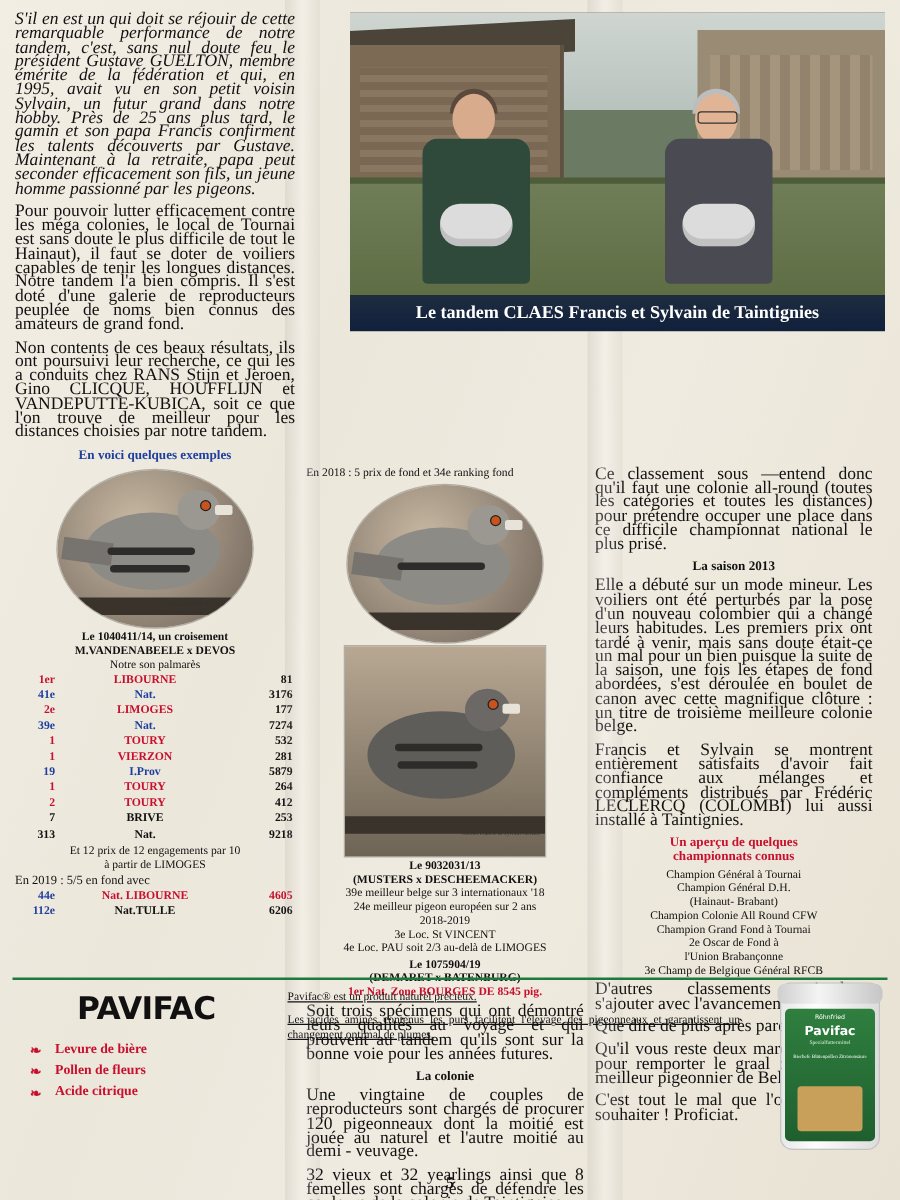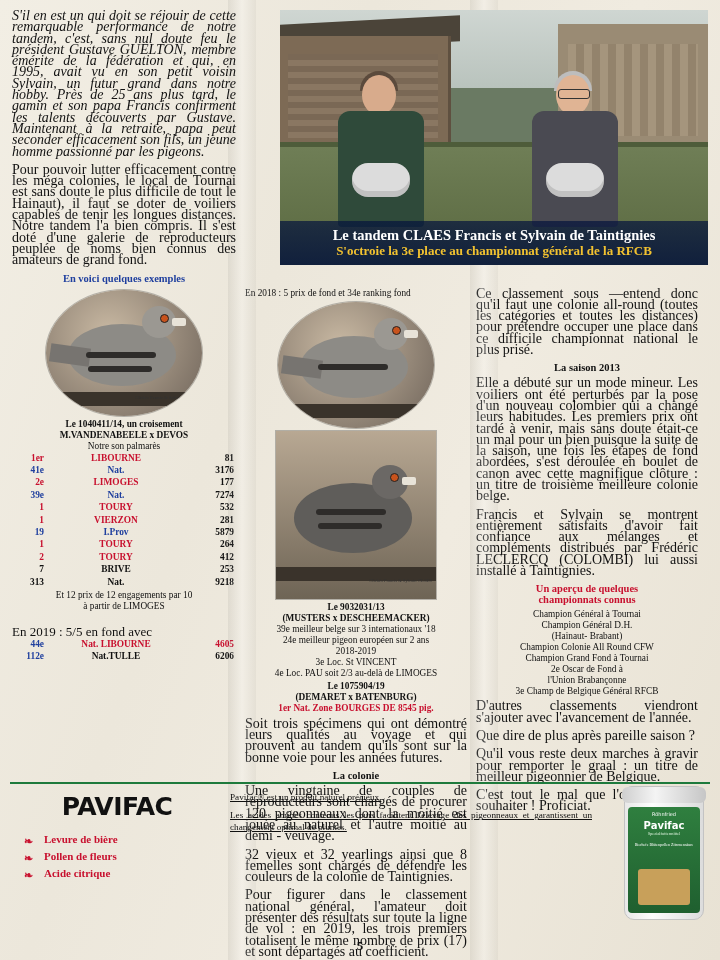--- a/index.html
+++ b/index.html
@@ -167,27 +167,27 @@
       </div>
       <div class="man manR">
         <div class="hair"></div>
           <div class="head"></div>
           <div class="glasses"></div>
           <div class="body"></div>
           <div class="pij"></div>
       </div>
       <div class="heroband">
         <div class="l1">Le tandem CLAES Francis  et Sylvain de Taintignies</div>
-        <div class="l2">S'octroie  la 3e place au championnat général de la RFCB</div>
       </div>
     </div>
 
     <div style="width:224px;">
       <p class="it">S'il en est un qui doit se réjouir de cette remarquable performance de notre tandem, c'est, sans nul doute feu le président Gustave GUELTON, membre émérite de la fédération et qui, en 1995, avait vu en son petit voisin Sylvain, un futur grand dans notre hobby. Près de 25 ans plus tard, le gamin et son papa Francis confirment les talents découverts par Gustave.    Maintenant à la retraite, papa peut seconder efficacement son fils, un jeune homme passionné par les pigeons.</p>
       <p>Pour pouvoir lutter efficacement contre les méga colonies, le local de Tournai est sans doute le plus difficile de tout le Hainaut), il faut se doter de voiliers capables de tenir les longues distances. Notre tandem l'a bien compris. Il s'est doté d'une galerie de reproducteurs peuplée de noms bien connus des amateurs de grand fond.</p>
+      <p>Non contents de ces beaux résultats, ils ont poursuivi leur recherche, ce qui les a conduits chez RANS Stijn et Jeroen, Gino CLICQUE, HOUFFLIJN et VANDEPUTTE-KUBICA, soit ce que l'on trouve de meilleur pour les distances choisies par notre tandem.</p>
       <div class="sectitle blue">En voici quelques exemples</div>
     </div>
   </div>
 
   <div class="cols" style="margin-top:2px;">
 
     <div class="col c1">
 
       <div class="pigeon-oval">
         <div class="pg-body"></div>
@@ -260,21 +260,21 @@
           <tr>
               <td class="pos b">313</td>
               <td class="nm b">Nat.</td>
               <td class="val b">9218</td>
             </tr>
         </tbody>
       </table>
 
       <div class="card-txt" style="margin-top:2px">Et 12 prix de 12 engagements par 10</div>
       <div class="card-txt">à partir de LIMOGES</div>
-      <div style="font-size:13px;line-height:12px;margin-top:14px">En 2019 : 5/5 en fond avec</div>
+      <div style="font-size:10px;line-height:12px;margin-top:1px">En 2019 : 5/5 en fond avec</div>
 
       <table class="res">
         <tbody>
           <tr>
               <td class="pos b" style="color:#1f3f9e">44e</td>
               <td class="nm b" style="color:#c8102e">Nat. LIBOURNE</td>
               <td class="val b" style="color:#c8102e">4605</td>
             </tr>
           <tr>
               <td class="pos b" style="color:#1f3f9e">112e</td>

